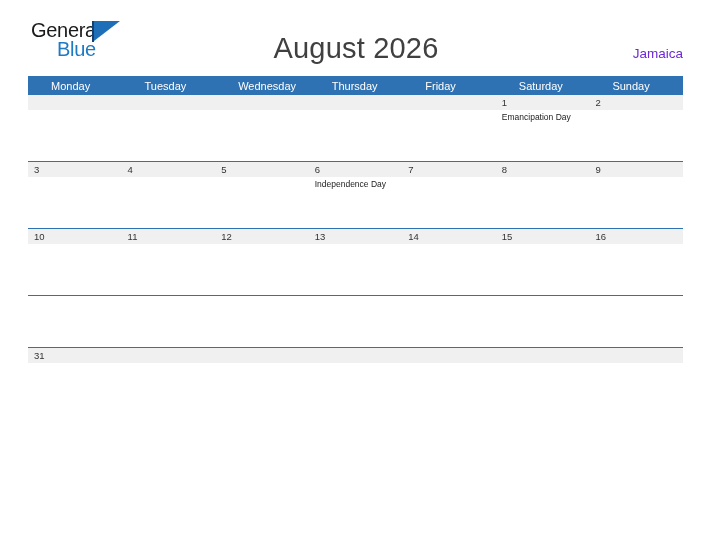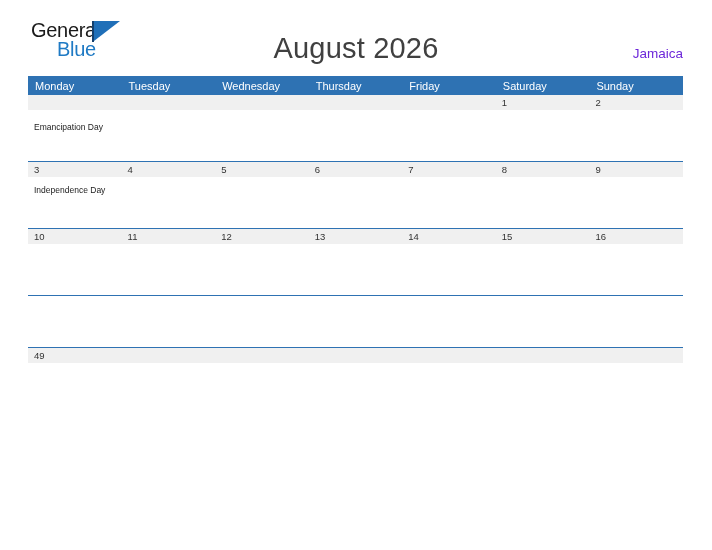--- a/index.html
+++ b/index.html
@@ -108,21 +108,21 @@
   .dow-row {
     display: flex;
     width: 655px;
     height: 19px;
     background: #2e72b3;
   }
   .dow-cell {
     width: 93.57px;
     height: 19px;
     box-sizing: border-box;
-    padding-left: 7px;
+    padding-left: 23px;
     display: flex;
     align-items: center;
     color: #ffffff;
     font-size: 11px;
     font-family: "Liberation Sans", sans-serif;
   }
 
   .week-row {
     width: 655px;
     border-top: 1.3px solid #2e72b3;
@@ -148,21 +148,20 @@
     font-size: 9.5px;
     color: #333333;
     font-family: "Liberation Sans", sans-serif;
   }
 
   .event-band {
     display: flex;
     width: 655px;
     height: 51px;
     background: #ffffff;
-    flex-direction: column;
   }
   .event-cell {
     width: 93.57px;
     box-sizing: border-box;
     padding: 2px 4px 0 6px;
     font-size: 8.5px;
     line-height: 11px;
     color: #222222;
     font-family: "Liberation Sans", sans-serif;
     word-wrap: break-word;
@@ -265,21 +264,21 @@
             <div class="event-cell"></div>
             <div class="event-cell"></div>
             <div class="event-cell"></div>
             <div class="event-cell"></div>
             <div class="event-cell"></div>
             <div class="event-cell"></div>
           </div>
         </div>
         <div class="week-row last">
           <div class="date-band">
-            <div class="date-cell">49</div>
+            <div class="date-cell">31</div>
             <div class="date-cell"></div>
             <div class="date-cell"></div>
             <div class="date-cell"></div>
             <div class="date-cell"></div>
             <div class="date-cell"></div>
             <div class="date-cell"></div>
           </div>
         </div>
       </div>
   </div>

